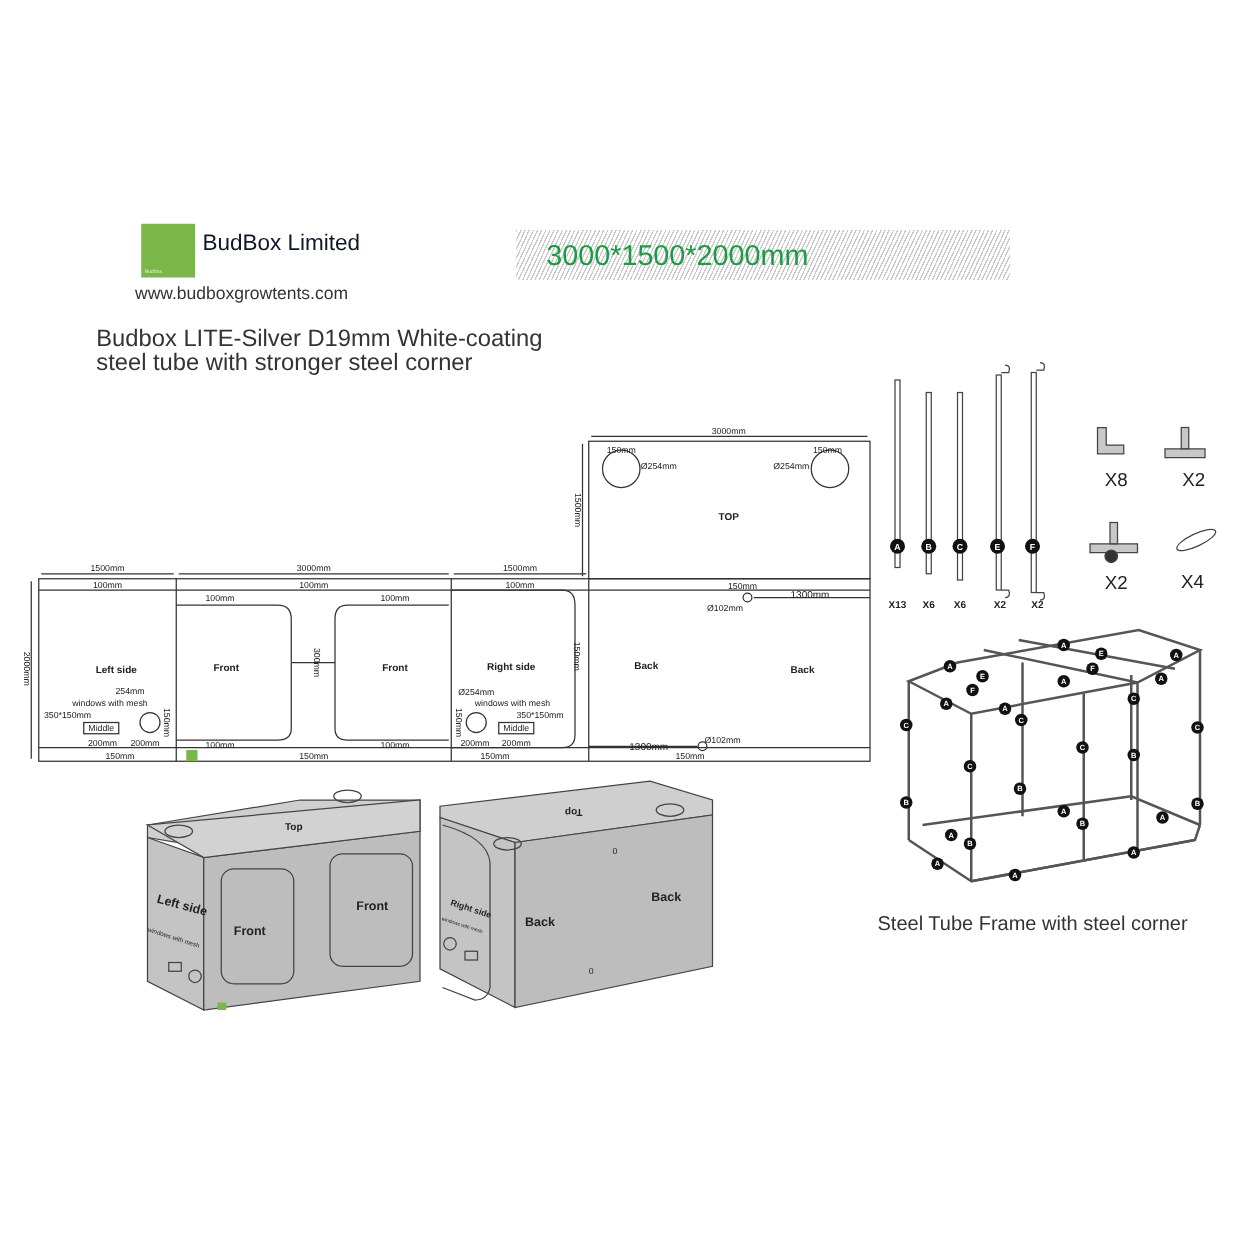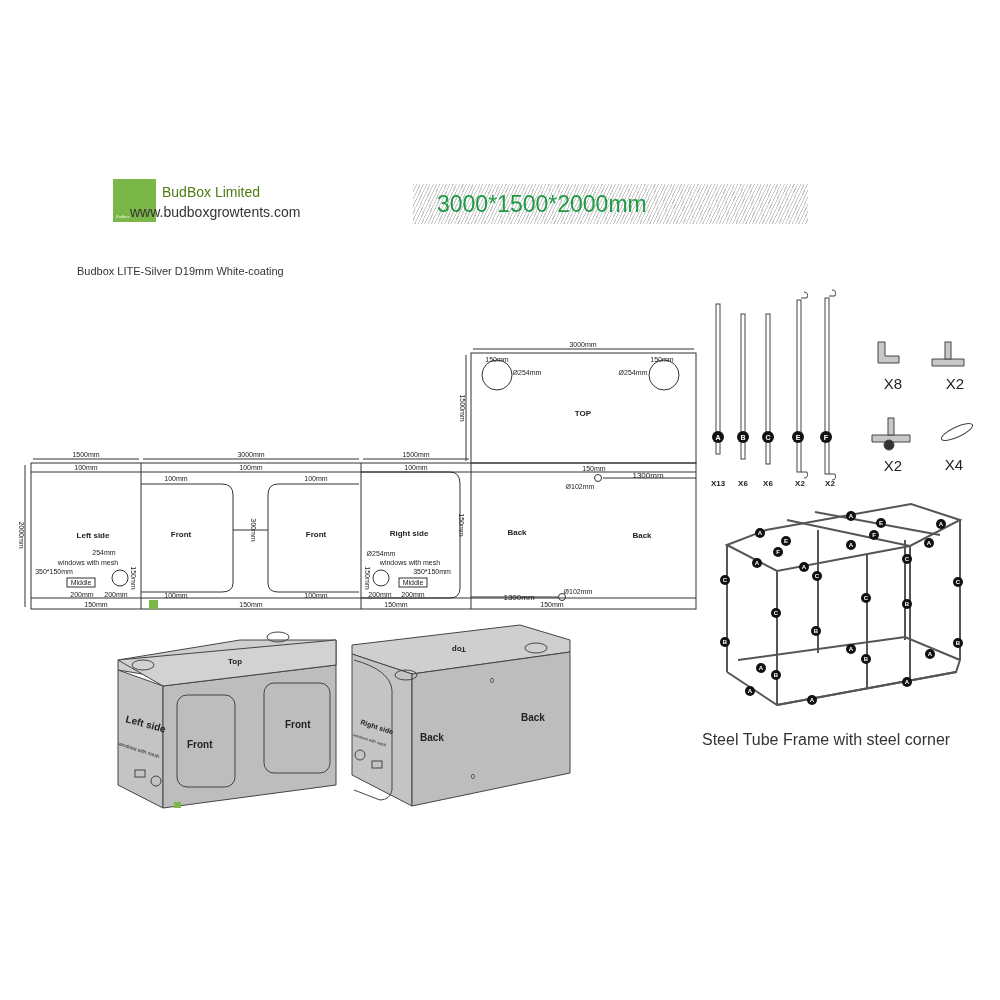--- a/index.html
+++ b/index.html
@@ -1,38 +1,39 @@
 <!DOCTYPE html>
 <html><head>
 <meta charset="utf-8">
 <style>
   html,body{margin:0;padding:0;background:#fff;}
   body{width:1000px;height:1000px;position:relative;overflow:hidden;font-family:"Liberation Sans",sans-serif;color:#222;}
   .abs{position:absolute;}
   .logo-box{left:113px;top:179px;width:43px;height:43px;background:#7ab648;}
   .logo-mini{position:absolute;left:3px;bottom:3px;font-size:4px;color:#e8f5d8;}
-  .brand-name{left:162px;top:184px;font-size:14px;color:#4d7c0f;}
-  .brand-url{left:108px;top:204px;font-size:14px;color:#333;margin-left:22px;}
-  .desc{left:77px;top:262px;font-size:11px;line-height:19px;color:#333;}
+  .brand-name{left:162px;top:184px;font-size:18px;color:#0f172a;}
+  .brand-url{left:108px;top:226px;font-size:14px;color:#333;}
+  .desc{left:77px;top:262px;font-size:19px;line-height:19px;color:#333;}
   .dim-banner{left:413px;top:184px;width:395px;height:40px;
     background:repeating-linear-gradient(115deg,#c9c9c9 0 1px,#fff 1px 3px);}
   .dim-text{position:absolute;left:24px;top:0;font-size:23px;color:#1e9a44;letter-spacing:0;line-height:40px;}
   svg text{font-family:"Liberation Sans",sans-serif;}
   .frame-caption{left:702px;top:731px;font-size:16px;color:#333;}
 </style>
 </head>
 <body>
 
 <div class="abs logo-box">
   <span class="logo-mini">Budbox</span>
 </div>
 <div class="abs brand-name">BudBox Limited</div>
 <div class="abs brand-url">www.budboxgrowtents.com</div>
 <div class="abs desc">
   <div>Budbox LITE-Silver D19mm White-coating</div>
+  <div>steel tube with stronger steel corner</div>
 </div>
 <div class="abs dim-banner">
   <span class="dim-text">3000*1500*2000mm</span>
 </div>
 
 <svg class="abs" style="left:0;top:0" width="1000" height="1000" font-size="7" fill="#222">
   <g stroke="#333" stroke-width="1" fill="none">
 
     <rect x="31" y="463" width="665" height="146"></rect>
     <line x1="31" y1="472" x2="696" y2="472"></line>

